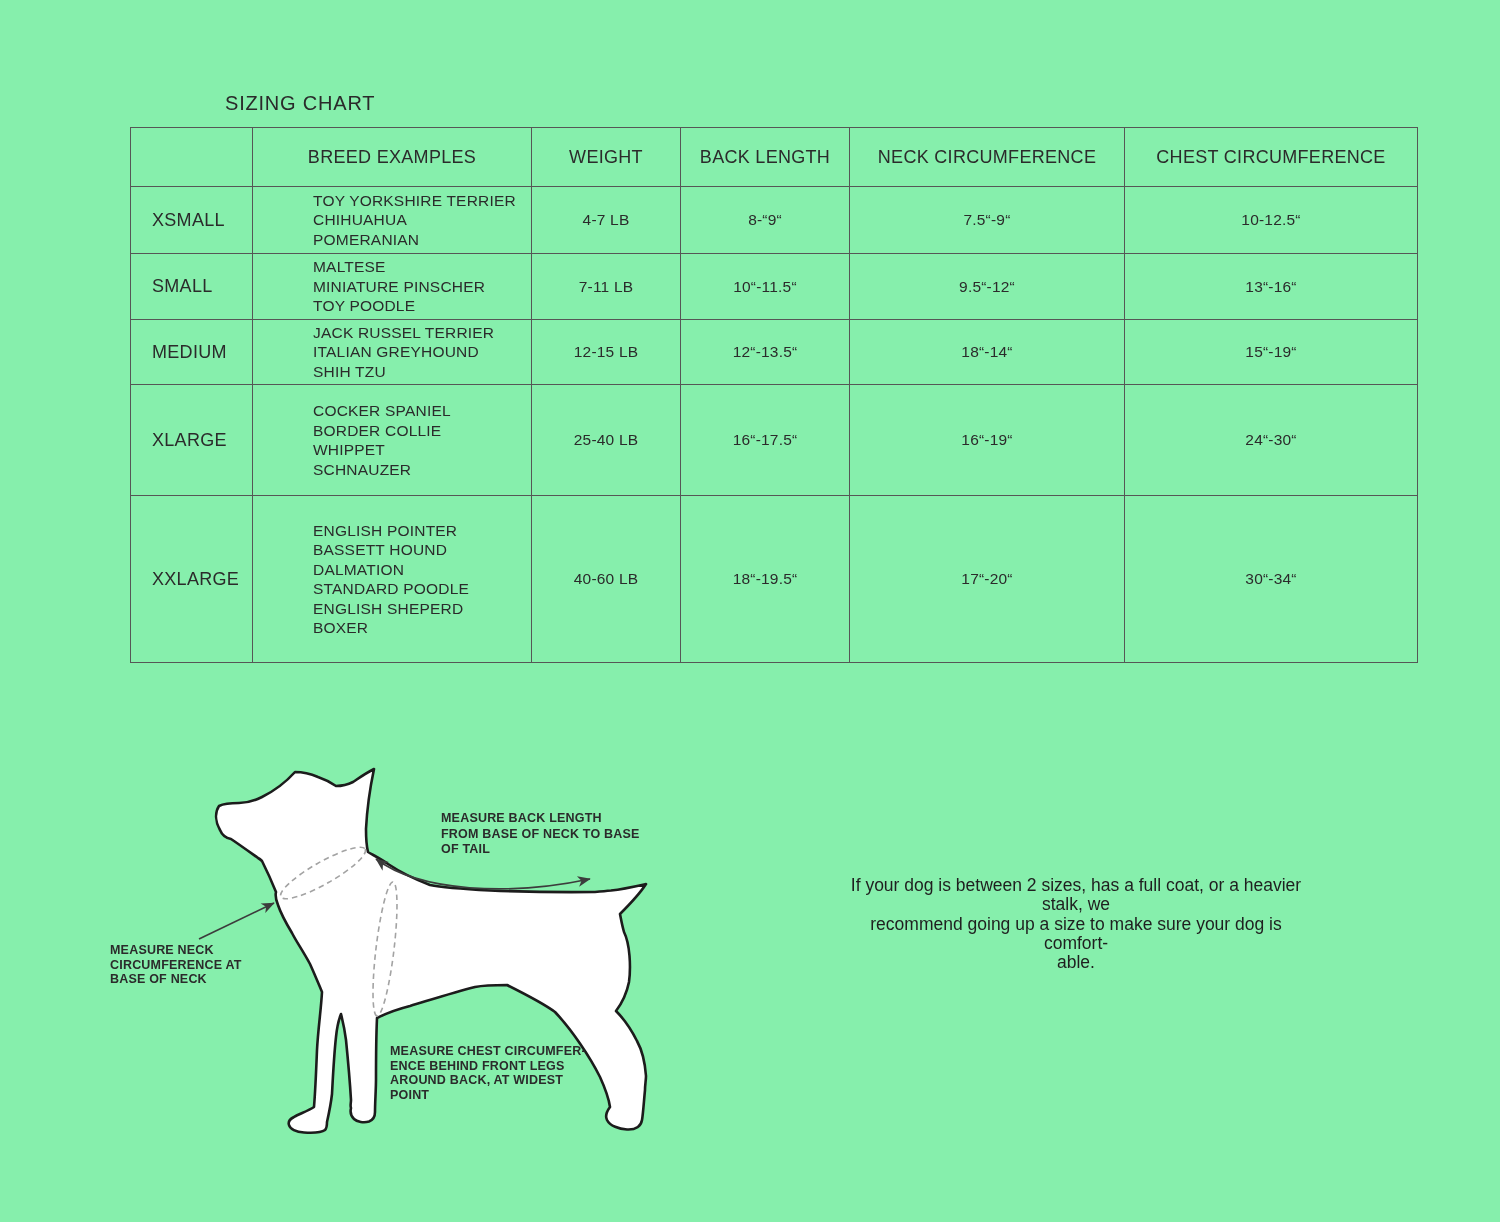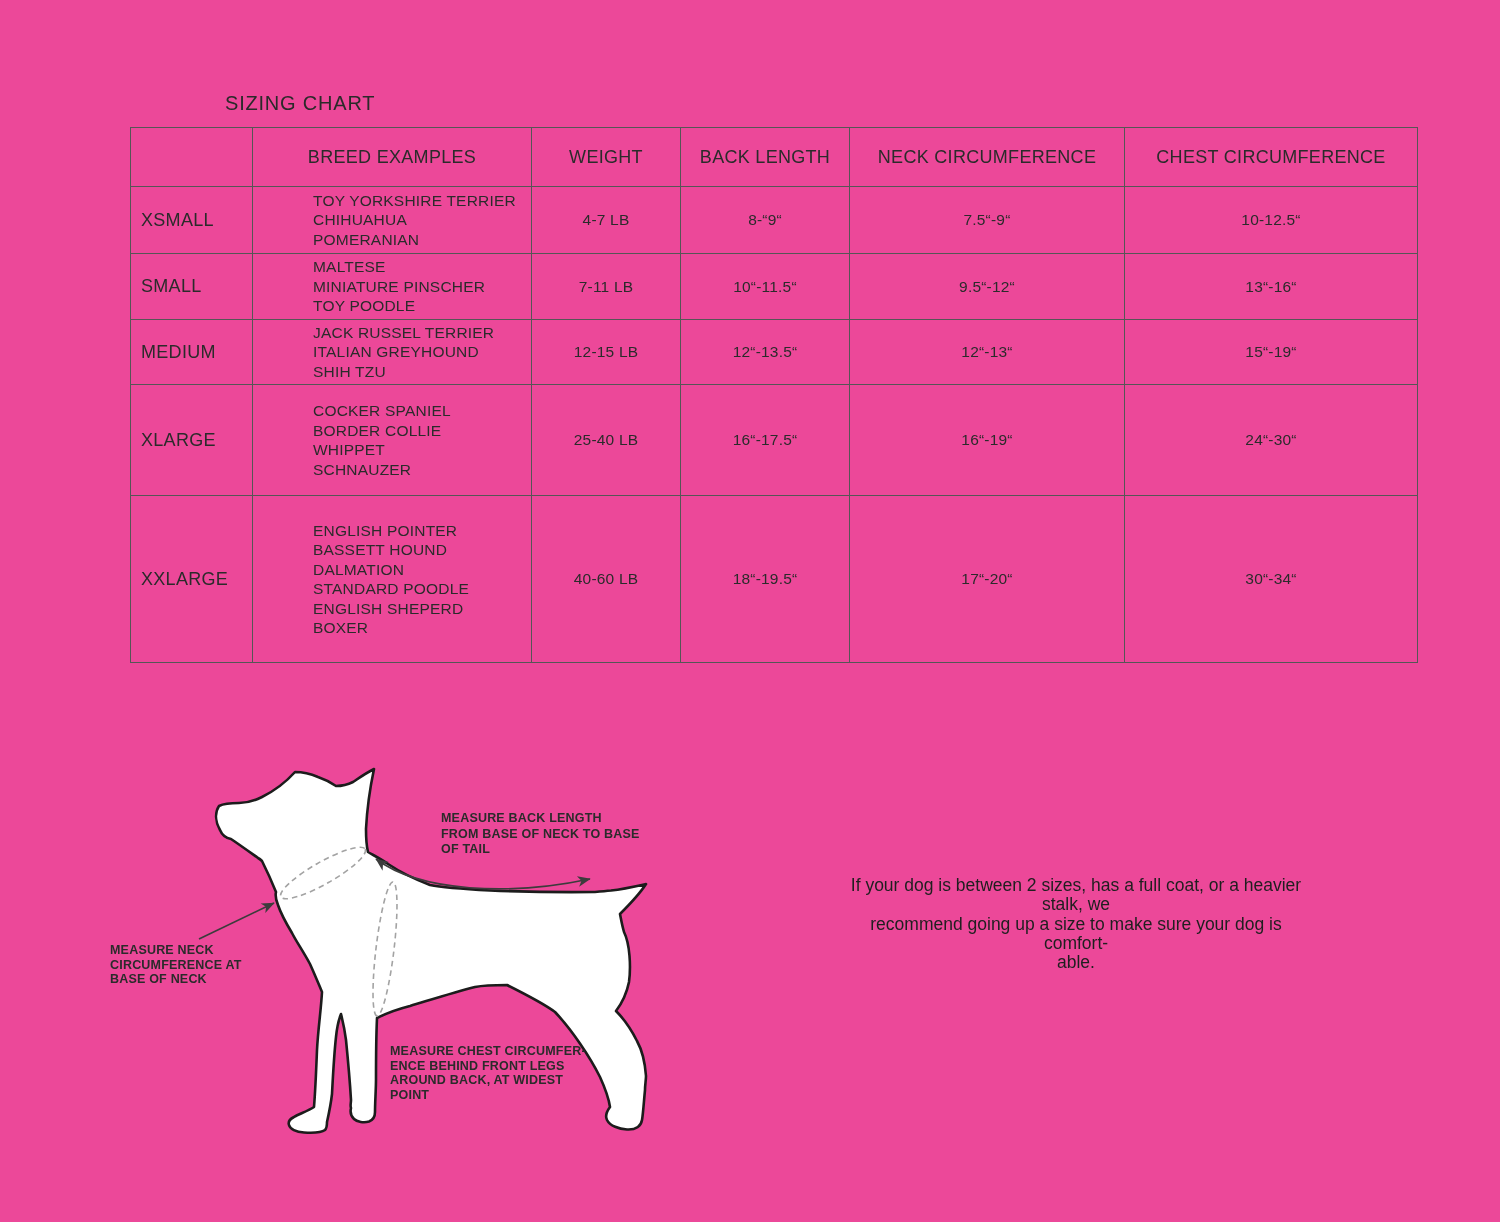--- a/index.html
+++ b/index.html
@@ -1,25 +1,25 @@
 <!DOCTYPE html>
 <html><head>
 <meta charset="utf-8">
 <style>
   html,body{margin:0;padding:0;background:#ffffff;}
-  .page{position:relative;width:1500px;height:1222px;background:#ec4899;overflow:hidden;
+  .page{position:relative;width:1500px;height:1222px;background:#86efac;overflow:hidden;
         font-family:"Liberation Sans",sans-serif;color:#2b2b2b;text-decoration:underline;}
   .title{position:absolute;left:225px;top:92px;margin:0;font-size:20px;font-weight:400;
          letter-spacing:0.8px;color:#2a2a2a;}
   table.size-table{position:absolute;left:130px;top:127px;width:1287px;border-collapse:collapse;
          table-layout:fixed;}
   .size-table th,.size-table td{border:1px solid #565656;vertical-align:middle;
          font-weight:400;padding:0;overflow:hidden;margin-left:44px;}
   .size-table th{font-size:18px;text-align:center;letter-spacing:0.3px;}
-  td.c-size{font-size:18px;text-align:left;padding-left:10px;letter-spacing:0.3px;}
+  td.c-size{font-size:18px;text-align:left;padding-left:21px;letter-spacing:0.3px;}
   td.c-breeds{font-size:15.5px;text-align:left;padding-left:60px;white-space:pre-line;
          line-height:19.5px;letter-spacing:0.2px;}
   td.c-val{font-size:15.5px;text-align:center;letter-spacing:0.2px;}
   tr.h-hdr{height:59px;} tr.h-xs{height:67px;} tr.h-s{height:66px;} tr.h-m{height:65px;}
   tr.h-l{height:61px;} tr.h-xl{height:111px;} tr.h-xxl{height:167px;}
   svg.diagram{position:absolute;left:100px;top:745px;}
   .dashed{fill:none;stroke:#a3a3a3;stroke-width:1.6;stroke-dasharray:5.5 4;}
   .arrow{fill:none;stroke:#3c3c3c;stroke-width:1.7;}
   .ann text{font-family:"Liberation Sans",sans-serif;font-size:12.5px;font-weight:600;
          fill:#2b2b2b;letter-spacing:0.2px;}
@@ -75,21 +75,21 @@
         <td class="c-val">9.5“-12“</td>
         <td class="c-val">13“-16“</td>
       </tr>
       <tr class="h-m">
         <td class="c-size">MEDIUM</td>
         <td class="c-breeds">JACK RUSSEL TERRIER
 ITALIAN GREYHOUND
 SHIH TZU</td>
         <td class="c-val">12-15 LB</td>
         <td class="c-val">12“-13.5“</td>
-        <td class="c-val">12“-13“</td>
+        <td class="c-val">18“-14“</td>
         <td class="c-val">15“-19“</td>
       </tr>
       <tr class="h-xl">
         <td class="c-size">XLARGE</td>
         <td class="c-breeds">COCKER SPANIEL
 BORDER COLLIE
 WHIPPET
 SCHNAUZER</td>
         <td class="c-val">25-40 LB</td>
         <td class="c-val">16“-17.5“</td>

